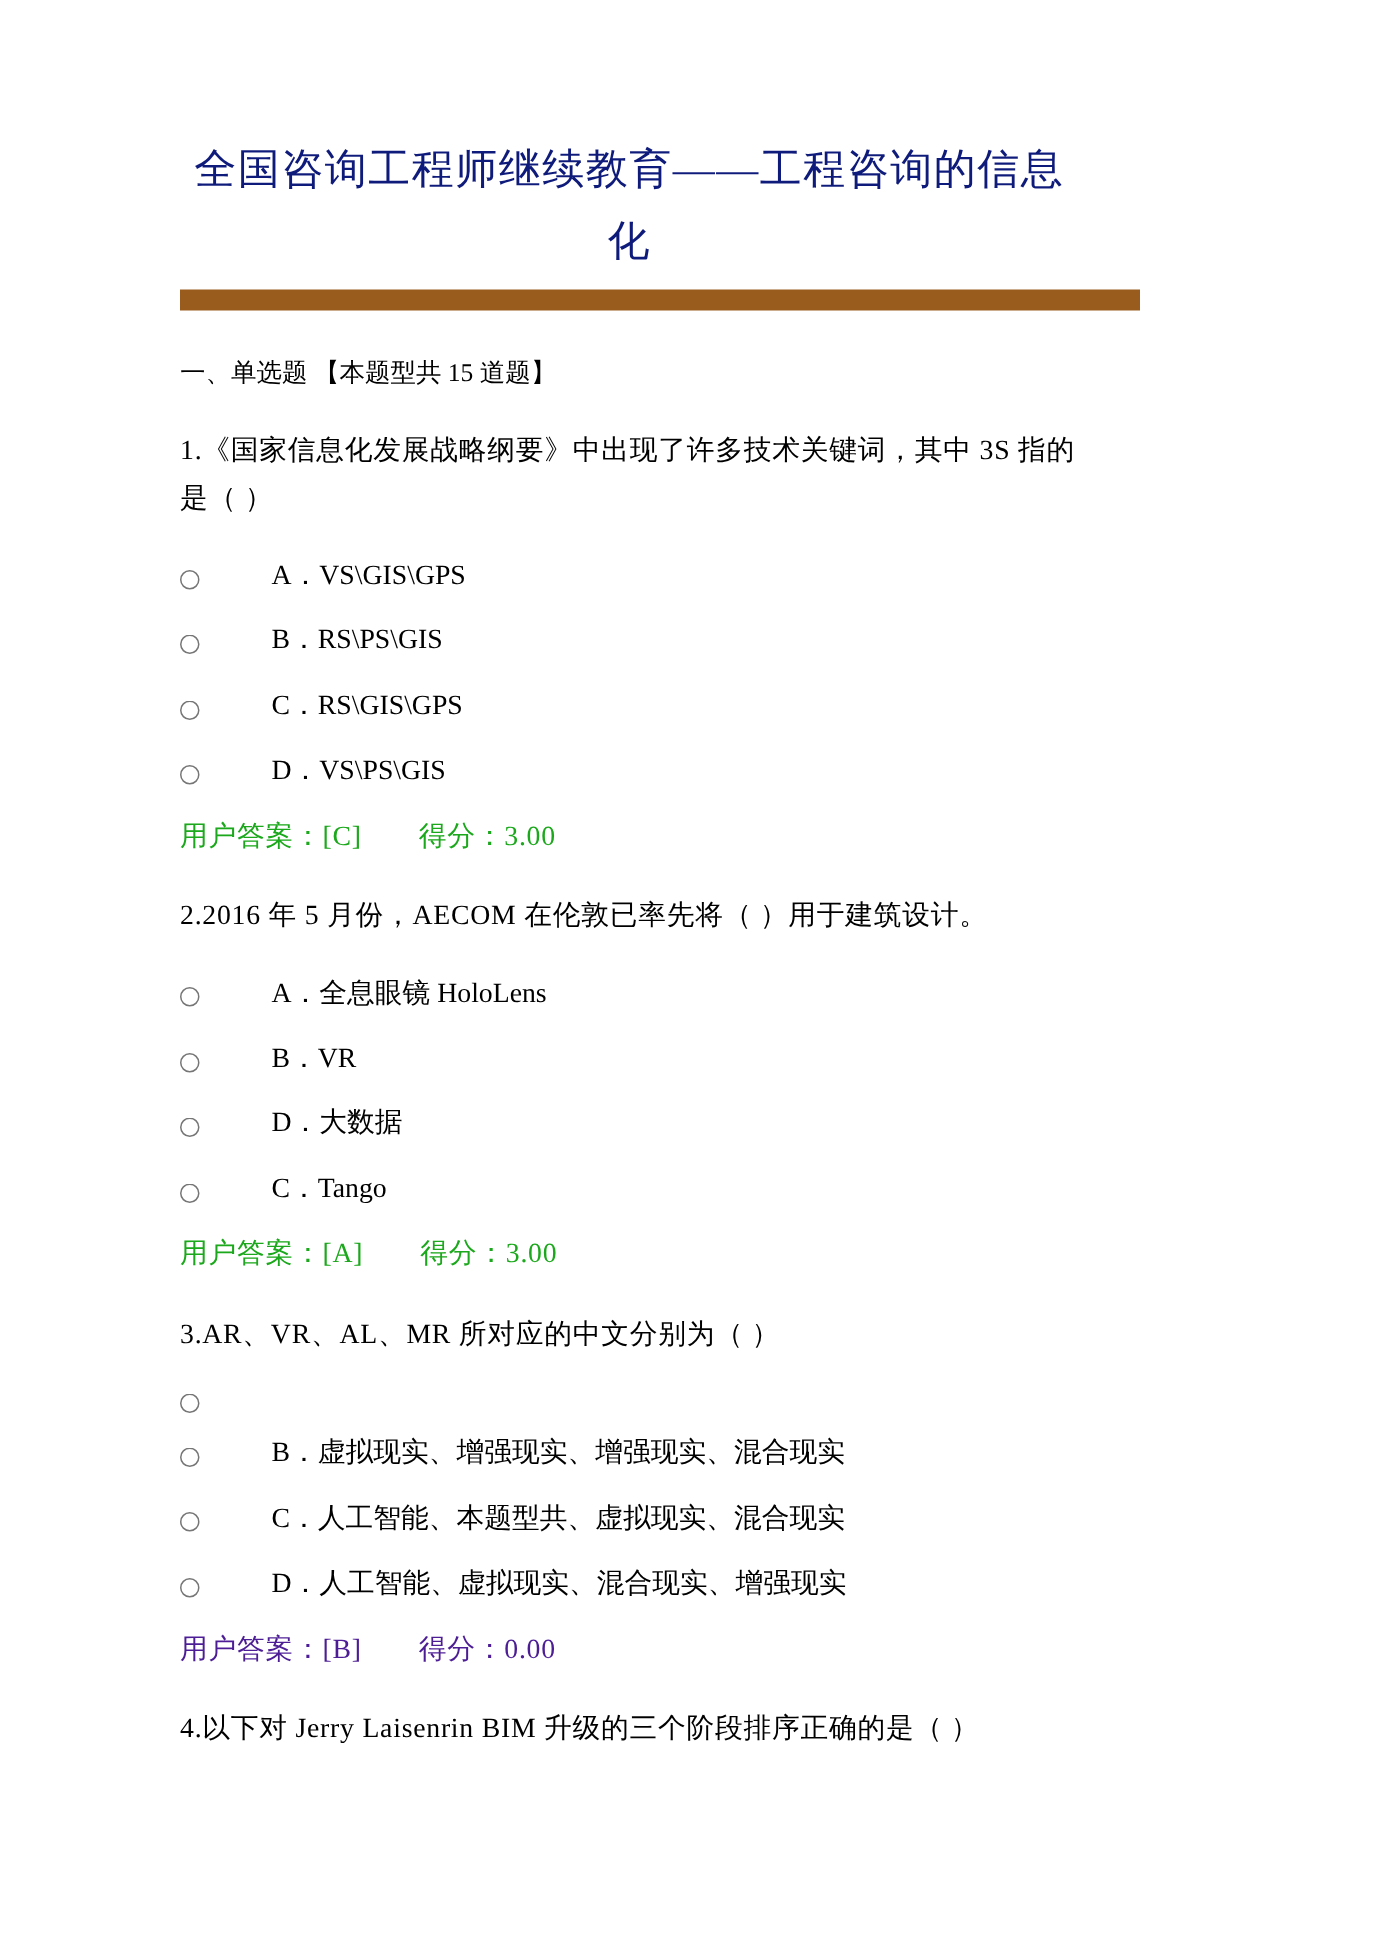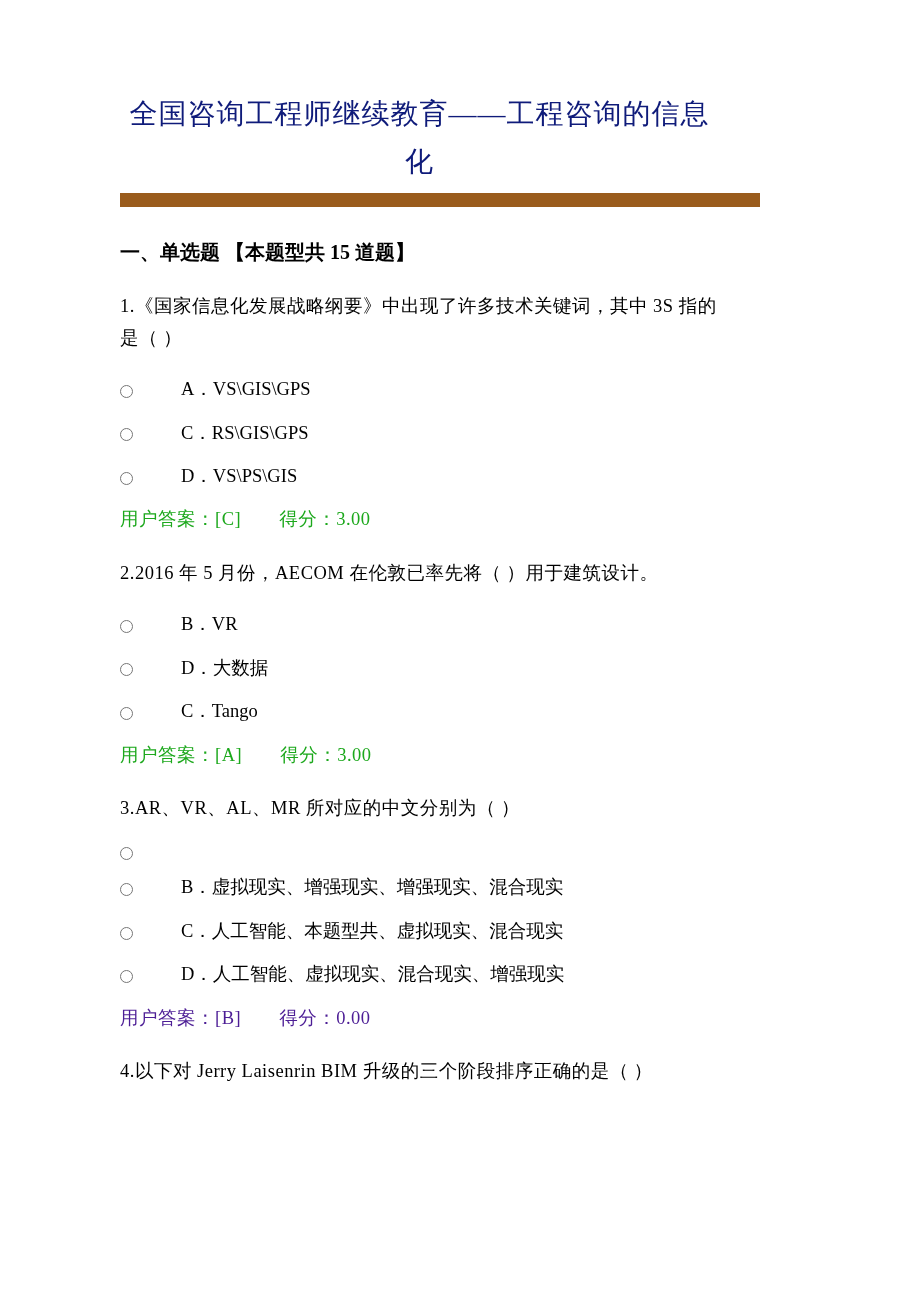--- a/index.html
+++ b/index.html
@@ -27,22 +27,22 @@
       letter-spacing: 1px;
       font-family: "SimSun", "宋体", serif;
     }
     .hr-bar {
       height: 14px;
       background: #9A5C1C;
       width: 640px;
       margin: 6px auto 28px auto;
     }
     .section-header {
-      font-weight: bold;
-      font-size: 20px;
+      font-weight: normal;
+      font-size: 17px;
       margin: 0 0 22px 0;
     }
     .q-text {
       margin: 0 0 20px 0;
       letter-spacing: 0.5px;
     }
     .options {
       margin-bottom: 4px;
     }
     .option-row {
@@ -84,35 +84,43 @@
   <p class="q-text">
     <span>1.</span><span>《国家信息化发展战略纲要》中出现了许多技术关键词，其中 3S 指的是（   ）</span>
   </p>
   <div class="options">
     <div class="option-row">
       <input type="radio" class="radio" style="">
       <span class="opt-label">A．VS\GIS\GPS</span>
     </div>
     <div class="option-row">
       <input type="radio" class="radio" style="">
+      <span class="opt-label">B．RS\PS\GIS</span>
+    </div>
+    <div class="option-row">
+      <input type="radio" class="radio" style="">
       <span class="opt-label">C．RS\GIS\GPS</span>
     </div>
     <div class="option-row">
       <input type="radio" class="radio" style="">
       <span class="opt-label">D．VS\PS\GIS</span>
     </div>
   </div>
   <p class="answer-line correct">
     <span class="ans-label">用户答案：</span><span class="ans-val">[C]</span><span class="gap"></span><span class="score-label">得分：</span><span>3.00</span>
   </p>
 
   <p class="q-text">
     <span>2.</span><span>2016 年 5 月份，AECOM 在伦敦已率先将（  ）用于建筑设计。</span>
   </p>
   <div class="options">
+    <div class="option-row">
+      <input type="radio" class="radio" style="">
+      <span class="opt-label">A．全息眼镜 HoloLens</span>
+    </div>
     <div class="option-row">
       <input type="radio" class="radio" style="">
       <span class="opt-label">B．VR</span>
     </div>
     <div class="option-row">
       <input type="radio" class="radio" style="">
       <span class="opt-label">D．大数据</span>
     </div>
     <div class="option-row">
       <input type="radio" class="radio" style="">

